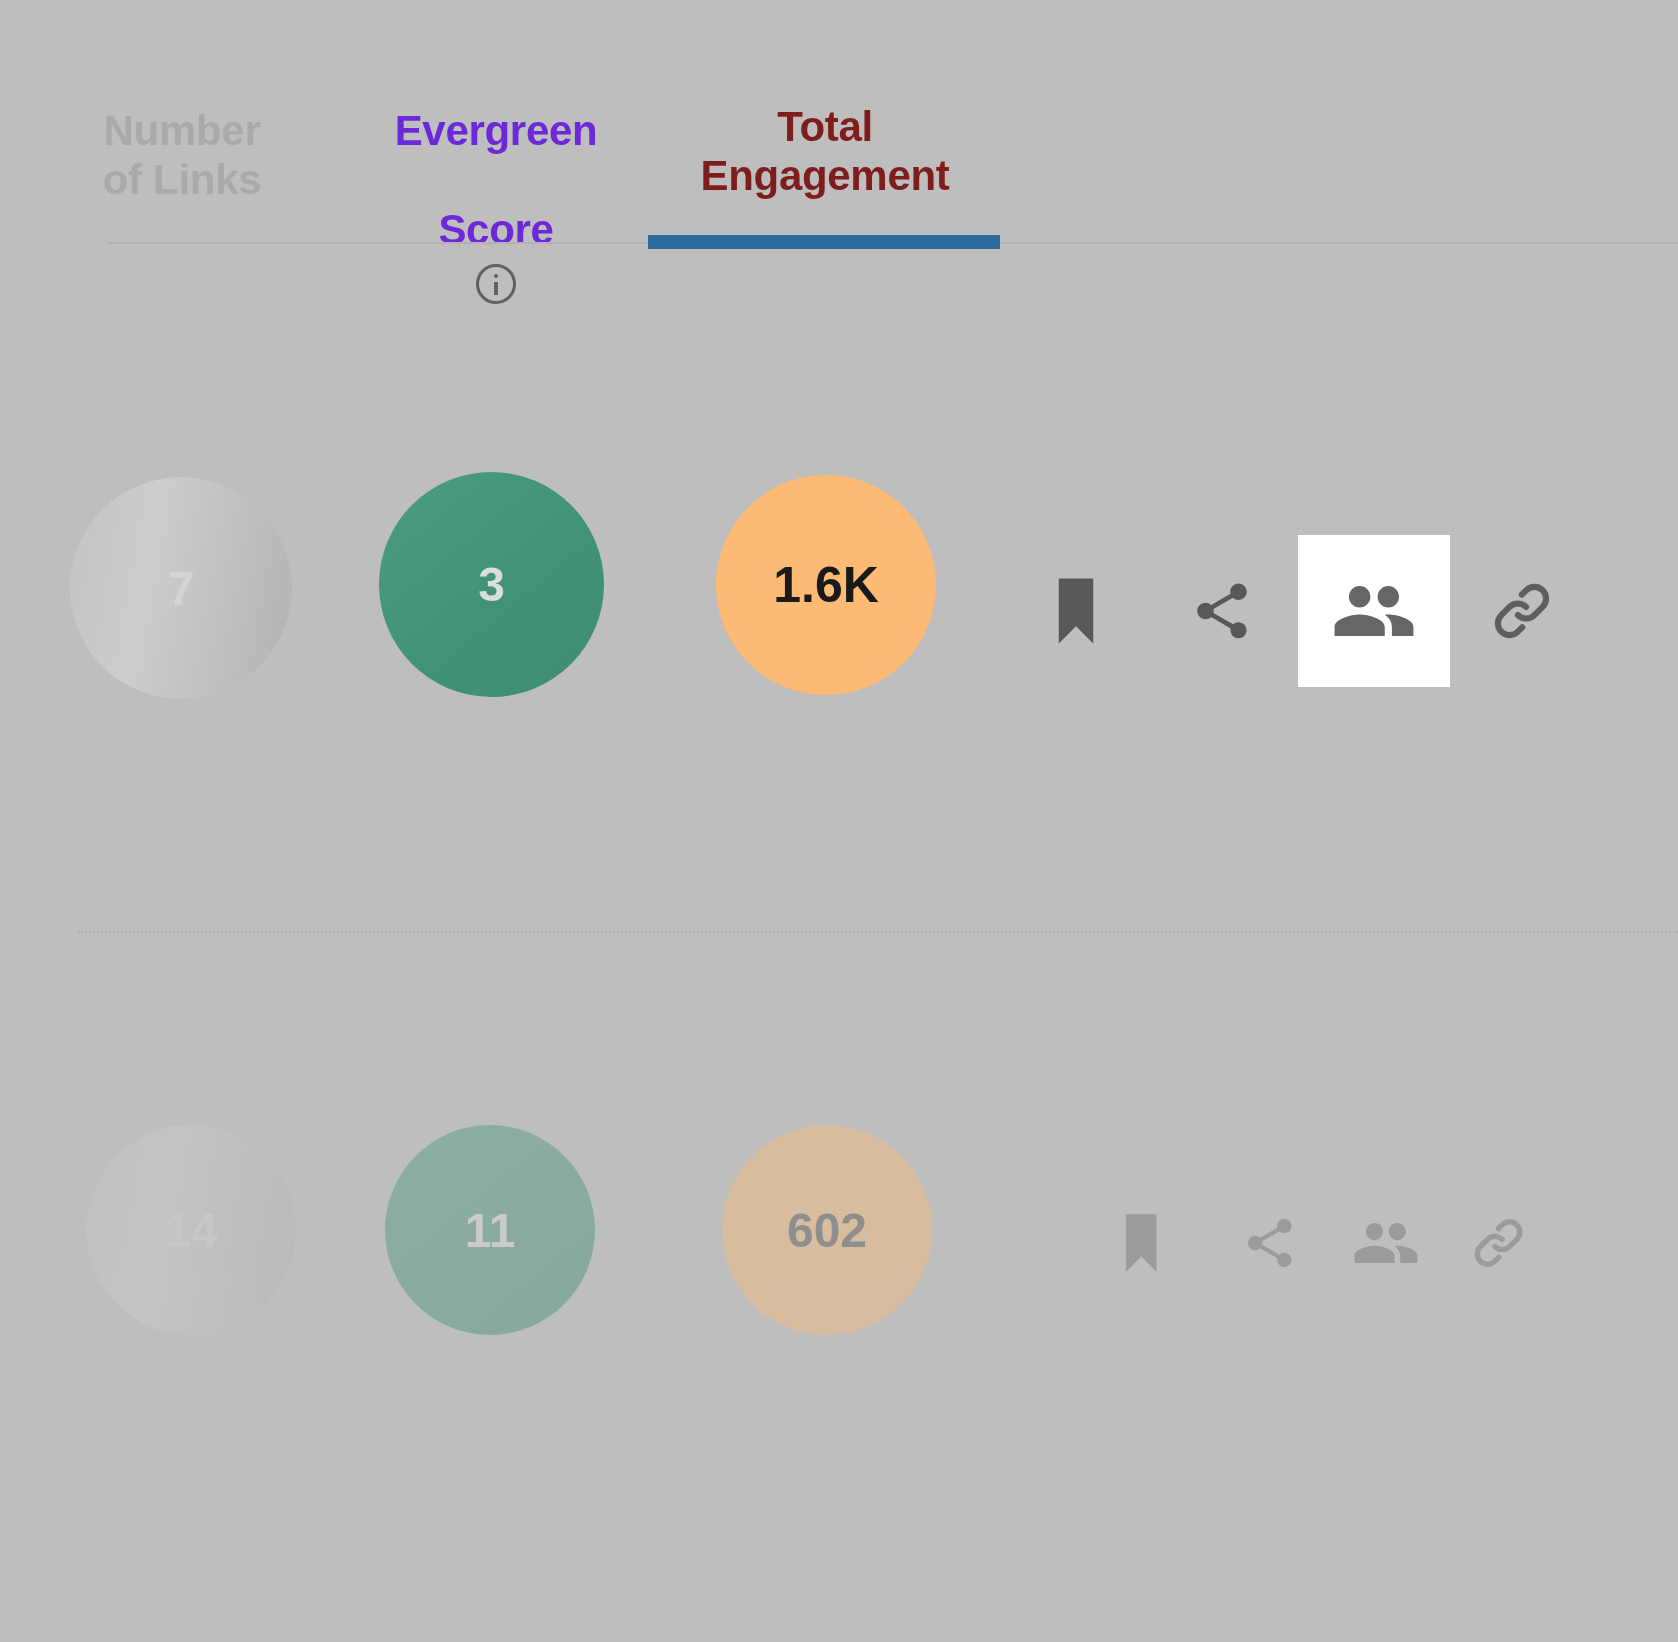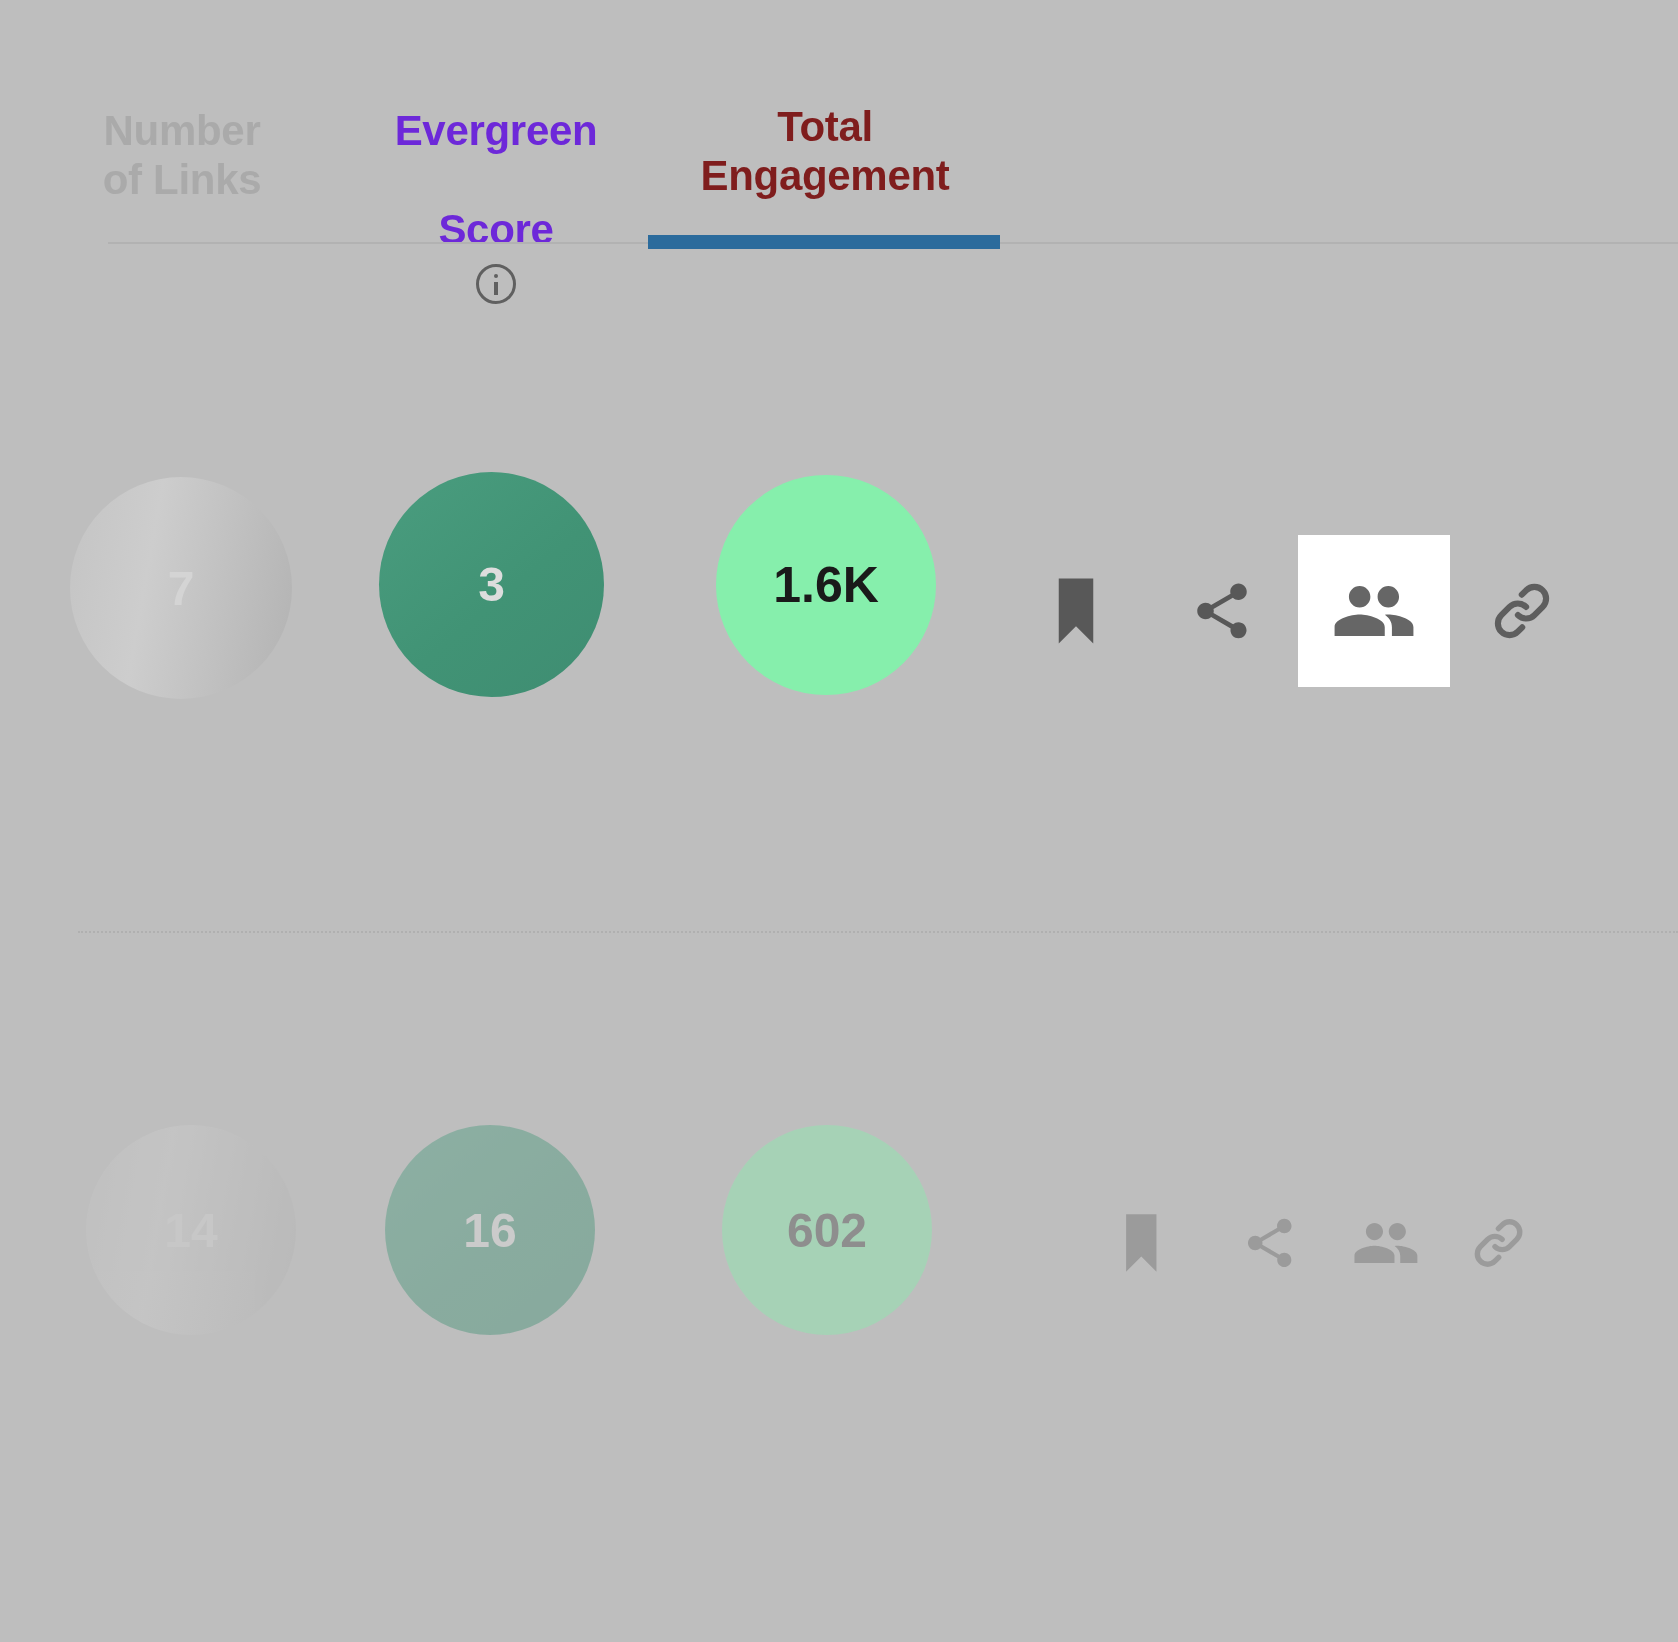--- a/index.html
+++ b/index.html
@@ -161,21 +161,21 @@
     background: linear-gradient(140deg, #4a9d7f 0%, #419375 55%, #3f8d72 100%);
     color: #dddddd;
     font-size: 48px;
   }
 
   .b-engagement {
     left: 716px;
     top: 120px;
     width: 220px;
     height: 220px;
-    background: #86efac;
+    background: #fdba74;
     color: #1a1a1a;
     font-size: 50px;
   }
 
   
   .row-secondary .b-links {
     left: 86px;
     top: 130px;
     width: 210px;
     height: 210px;
@@ -327,21 +327,21 @@
 
   <div class="row-divider"></div>
 
   <div class="row row-secondary">
 
     <div class="bubble b-links">
       <span>14</span>
     </div>
 
     <div class="bubble b-score">
-      <span>16</span>
+      <span>11</span>
     </div>
 
     <div class="bubble b-engagement">
       <span>602</span>
     </div>
 
     <div class="icons">
 
       <div class="icon-btn">
         <span>

